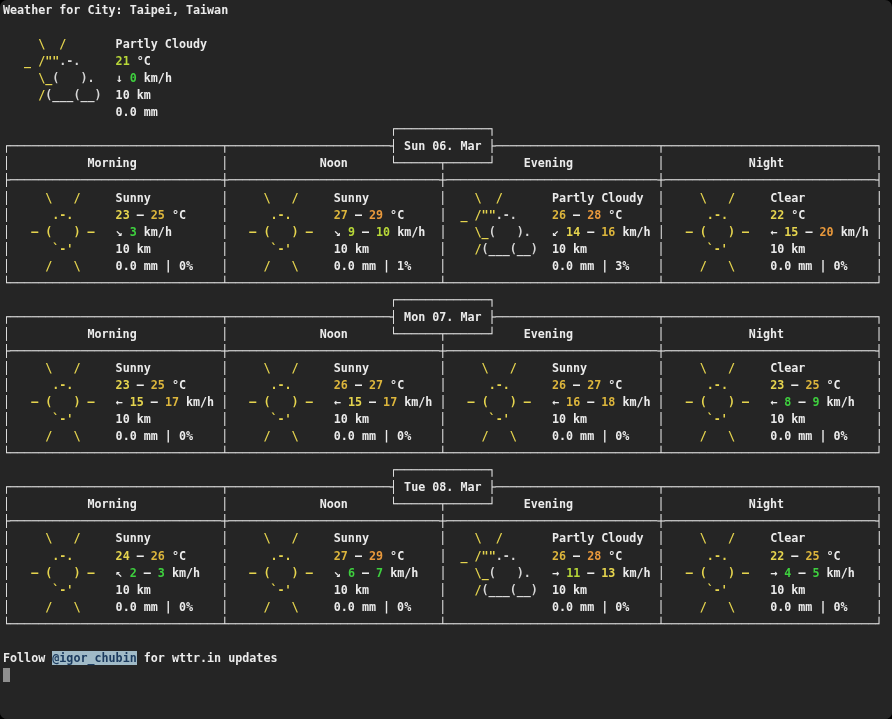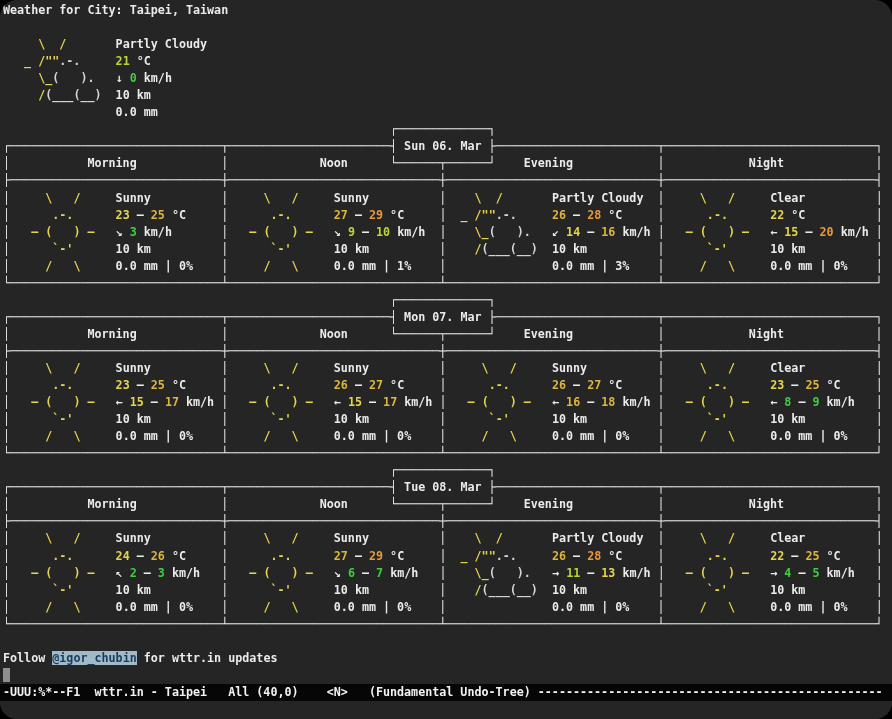--- a/index.html
+++ b/index.html
@@ -1,29 +1,28 @@
 <!DOCTYPE html>
 <html><head>
 <meta charset="utf-8">
 <style>
   html,body{margin:0;padding:0;background:#000;}
   .window{
-    width:892px;height:719px;margin:0;background:#252525;border-radius:17px;
+    width:892px;height:719px;margin:0;background:#252525;border-radius:7px;
     overflow:hidden;box-sizing:border-box;display:flex;flex-direction:column;
     font-family:"DejaVu Sans Mono","Liberation Mono",monospace;
     font-weight:bold;font-size:11.7px;line-height:17.05px;color:#ebebeb;
   }
   .screen{margin:0;padding:2px 0 0 3px;white-space:pre;flex:0 0 auto;}
   .line{height:17.05px;white-space:pre;}
   .modeline{
     background:#060606;color:#f3f3f3;height:17.05px;white-space:pre;
     padding-left:3px;flex:0 0 auto;overflow:hidden;
   }
   .echo{flex:1 1 auto;background:#252525;}
 </style>
 </head>
 <body>
 
 <div class="window">
   <pre class="screen" id="screen"><div class="line"><span style="color: rgb(235, 235, 235);">Weather for City: Taipei, Taiwan</span></div><div class="line"></div><div class="line"><span style="color: rgb(229, 212, 78);">     \  /       </span><span style="color: rgb(235, 235, 235);">Partly Cloudy</span></div><div class="line"><span style="color: rgb(229, 212, 78);">   _ /""</span><span style="color: rgb(214, 214, 214);">.-.</span><span style="color: rgb(235, 235, 235);">     </span><span style="color: rgb(184, 216, 56);">21</span><span style="color: rgb(235, 235, 235);"> °C</span></div><div class="line"><span style="color: rgb(229, 212, 78);">     \_</span><span style="color: rgb(214, 214, 214);">(   ).</span><span style="color: rgb(235, 235, 235);">   </span><span style="color: rgb(235, 235, 235);">↓ </span><span style="color: rgb(62, 207, 62);">0</span><span style="color: rgb(235, 235, 235);"> km/h</span></div><div class="line"><span style="color: rgb(229, 212, 78);">     /</span><span style="color: rgb(214, 214, 214);">(___(__)</span><span style="color: rgb(235, 235, 235);">  </span><span style="color: rgb(235, 235, 235);">10 km</span></div><div class="line"><span style="color: rgb(235, 235, 235);">                0.0 mm</span></div><div class="line"><span style="color: rgb(235, 235, 235);">                                                       ┌─────────────┐</span></div><div class="line"><span style="color: rgb(235, 235, 235);">┌──────────────────────────────┬───────────────────────┤ </span><span style="color: rgb(235, 235, 235);">Sun 06. Mar</span><span style="color: rgb(235, 235, 235);"> ├───────────────────────┬──────────────────────────────┐</span></div><div class="line"><span style="color: rgb(235, 235, 235);">│           Morning            │             Noon      └──────┬──────┘    Evening            │            Night             │</span></div><div class="line"><span style="color: rgb(235, 235, 235);">├──────────────────────────────┼──────────────────────────────┼──────────────────────────────┼──────────────────────────────┤</span></div><div class="line"><span style="color: rgb(235, 235, 235);">│</span><span style="color: rgb(229, 212, 78);">     \   /     </span><span style="color: rgb(235, 235, 235);">Sunny          </span><span style="color: rgb(235, 235, 235);">│</span><span style="color: rgb(229, 212, 78);">     \   /     </span><span style="color: rgb(235, 235, 235);">Sunny          </span><span style="color: rgb(235, 235, 235);">│</span><span style="color: rgb(229, 212, 78);">    \  /       </span><span style="color: rgb(235, 235, 235);">Partly Cloudy  </span><span style="color: rgb(235, 235, 235);">│</span><span style="color: rgb(229, 212, 78);">     \   /     </span><span style="color: rgb(235, 235, 235);">Clear          </span><span style="color: rgb(235, 235, 235);">│</span></div><div class="line"><span style="color: rgb(235, 235, 235);">│</span><span style="color: rgb(229, 212, 78);">      .-.      </span><span style="color: rgb(229, 212, 78);">23</span><span style="color: rgb(235, 235, 235);"> – </span><span style="color: rgb(221, 182, 60);">25</span><span style="color: rgb(235, 235, 235);"> °C     </span><span style="color: rgb(235, 235, 235);">│</span><span style="color: rgb(229, 212, 78);">      .-.      </span><span style="color: rgb(221, 182, 60);">27</span><span style="color: rgb(235, 235, 235);"> – </span><span style="color: rgb(233, 153, 60);">29</span><span style="color: rgb(235, 235, 235);"> °C     </span><span style="color: rgb(235, 235, 235);">│</span><span style="color: rgb(229, 212, 78);">  _ /""</span><span style="color: rgb(214, 214, 214);">.-.</span><span style="color: rgb(235, 235, 235);">     </span><span style="color: rgb(221, 182, 60);">26</span><span style="color: rgb(235, 235, 235);"> – </span><span style="color: rgb(233, 153, 60);">28</span><span style="color: rgb(235, 235, 235);"> °C     </span><span style="color: rgb(235, 235, 235);">│</span><span style="color: rgb(229, 212, 78);">      .-.      </span><span style="color: rgb(229, 212, 78);">22</span><span style="color: rgb(235, 235, 235);"> °C          </span><span style="color: rgb(235, 235, 235);">│</span></div><div class="line"><span style="color: rgb(235, 235, 235);">│</span><span style="color: rgb(229, 212, 78);">   ― (   ) ―   </span><span style="color: rgb(235, 235, 235);">↘ </span><span style="color: rgb(62, 207, 62);">3</span><span style="color: rgb(235, 235, 235);"> km/h       </span><span style="color: rgb(235, 235, 235);">│</span><span style="color: rgb(229, 212, 78);">   ― (   ) ―   </span><span style="color: rgb(235, 235, 235);">↘ </span><span style="color: rgb(184, 216, 56);">9</span><span style="color: rgb(235, 235, 235);"> – </span><span style="color: rgb(184, 216, 56);">10</span><span style="color: rgb(235, 235, 235);"> km/h  </span><span style="color: rgb(235, 235, 235);">│</span><span style="color: rgb(229, 212, 78);">    \_</span><span style="color: rgb(214, 214, 214);">(   ).</span><span style="color: rgb(235, 235, 235);">   </span><span style="color: rgb(235, 235, 235);">↙ </span><span style="color: rgb(229, 212, 78);">14</span><span style="color: rgb(235, 235, 235);"> – </span><span style="color: rgb(221, 182, 60);">16</span><span style="color: rgb(235, 235, 235);"> km/h </span><span style="color: rgb(235, 235, 235);">│</span><span style="color: rgb(229, 212, 78);">   ― (   ) ―   </span><span style="color: rgb(235, 235, 235);">← </span><span style="color: rgb(229, 212, 78);">15</span><span style="color: rgb(235, 235, 235);"> – </span><span style="color: rgb(233, 153, 60);">20</span><span style="color: rgb(235, 235, 235);"> km/h </span><span style="color: rgb(235, 235, 235);">│</span></div><div class="line"><span style="color: rgb(235, 235, 235);">│</span><span style="color: rgb(229, 212, 78);">      `-'      </span><span style="color: rgb(235, 235, 235);">10 km          </span><span style="color: rgb(235, 235, 235);">│</span><span style="color: rgb(229, 212, 78);">      `-'      </span><span style="color: rgb(235, 235, 235);">10 km          </span><span style="color: rgb(235, 235, 235);">│</span><span style="color: rgb(229, 212, 78);">    /</span><span style="color: rgb(214, 214, 214);">(___(__)</span><span style="color: rgb(235, 235, 235);">  </span><span style="color: rgb(235, 235, 235);">10 km          </span><span style="color: rgb(235, 235, 235);">│</span><span style="color: rgb(229, 212, 78);">      `-'      </span><span style="color: rgb(235, 235, 235);">10 km          </span><span style="color: rgb(235, 235, 235);">│</span></div><div class="line"><span style="color: rgb(235, 235, 235);">│</span><span style="color: rgb(229, 212, 78);">     /   \     </span><span style="color: rgb(235, 235, 235);">0.0 mm | 0%    </span><span style="color: rgb(235, 235, 235);">│</span><span style="color: rgb(229, 212, 78);">     /   \     </span><span style="color: rgb(235, 235, 235);">0.0 mm | 1%    </span><span style="color: rgb(235, 235, 235);">│</span><span style="color: rgb(235, 235, 235);">               </span><span style="color: rgb(235, 235, 235);">0.0 mm | 3%    </span><span style="color: rgb(235, 235, 235);">│</span><span style="color: rgb(229, 212, 78);">     /   \     </span><span style="color: rgb(235, 235, 235);">0.0 mm | 0%    </span><span style="color: rgb(235, 235, 235);">│</span></div><div class="line"><span style="color: rgb(235, 235, 235);">└──────────────────────────────┴──────────────────────────────┴──────────────────────────────┴──────────────────────────────┘</span></div><div class="line"><span style="color: rgb(235, 235, 235);">                                                       ┌─────────────┐</span></div><div class="line"><span style="color: rgb(235, 235, 235);">┌──────────────────────────────┬───────────────────────┤ </span><span style="color: rgb(235, 235, 235);">Mon 07. Mar</span><span style="color: rgb(235, 235, 235);"> ├───────────────────────┬──────────────────────────────┐</span></div><div class="line"><span style="color: rgb(235, 235, 235);">│           Morning            │             Noon      └──────┬──────┘    Evening            │            Night             │</span></div><div class="line"><span style="color: rgb(235, 235, 235);">├──────────────────────────────┼──────────────────────────────┼──────────────────────────────┼──────────────────────────────┤</span></div><div class="line"><span style="color: rgb(235, 235, 235);">│</span><span style="color: rgb(229, 212, 78);">     \   /     </span><span style="color: rgb(235, 235, 235);">Sunny          </span><span style="color: rgb(235, 235, 235);">│</span><span style="color: rgb(229, 212, 78);">     \   /     </span><span style="color: rgb(235, 235, 235);">Sunny          </span><span style="color: rgb(235, 235, 235);">│</span><span style="color: rgb(229, 212, 78);">     \   /     </span><span style="color: rgb(235, 235, 235);">Sunny          </span><span style="color: rgb(235, 235, 235);">│</span><span style="color: rgb(229, 212, 78);">     \   /     </span><span style="color: rgb(235, 235, 235);">Clear          </span><span style="color: rgb(235, 235, 235);">│</span></div><div class="line"><span style="color: rgb(235, 235, 235);">│</span><span style="color: rgb(229, 212, 78);">      .-.      </span><span style="color: rgb(229, 212, 78);">23</span><span style="color: rgb(235, 235, 235);"> – </span><span style="color: rgb(221, 182, 60);">25</span><span style="color: rgb(235, 235, 235);"> °C     </span><span style="color: rgb(235, 235, 235);">│</span><span style="color: rgb(229, 212, 78);">      .-.      </span><span style="color: rgb(221, 182, 60);">26</span><span style="color: rgb(235, 235, 235);"> – </span><span style="color: rgb(221, 182, 60);">27</span><span style="color: rgb(235, 235, 235);"> °C     </span><span style="color: rgb(235, 235, 235);">│</span><span style="color: rgb(229, 212, 78);">      .-.      </span><span style="color: rgb(221, 182, 60);">26</span><span style="color: rgb(235, 235, 235);"> – </span><span style="color: rgb(221, 182, 60);">27</span><span style="color: rgb(235, 235, 235);"> °C     </span><span style="color: rgb(235, 235, 235);">│</span><span style="color: rgb(229, 212, 78);">      .-.      </span><span style="color: rgb(229, 212, 78);">23</span><span style="color: rgb(235, 235, 235);"> – </span><span style="color: rgb(221, 182, 60);">25</span><span style="color: rgb(235, 235, 235);"> °C     </span><span style="color: rgb(235, 235, 235);">│</span></div><div class="line"><span style="color: rgb(235, 235, 235);">│</span><span style="color: rgb(229, 212, 78);">   ― (   ) ―   </span><span style="color: rgb(235, 235, 235);">← </span><span style="color: rgb(229, 212, 78);">15</span><span style="color: rgb(235, 235, 235);"> – </span><span style="color: rgb(221, 182, 60);">17</span><span style="color: rgb(235, 235, 235);"> km/h </span><span style="color: rgb(235, 235, 235);">│</span><span style="color: rgb(229, 212, 78);">   ― (   ) ―   </span><span style="color: rgb(235, 235, 235);">← </span><span style="color: rgb(229, 212, 78);">15</span><span style="color: rgb(235, 235, 235);"> – </span><span style="color: rgb(221, 182, 60);">17</span><span style="color: rgb(235, 235, 235);"> km/h </span><span style="color: rgb(235, 235, 235);">│</span><span style="color: rgb(229, 212, 78);">   ― (   ) ―   </span><span style="color: rgb(235, 235, 235);">← </span><span style="color: rgb(221, 182, 60);">16</span><span style="color: rgb(235, 235, 235);"> – </span><span style="color: rgb(221, 182, 60);">18</span><span style="color: rgb(235, 235, 235);"> km/h </span><span style="color: rgb(235, 235, 235);">│</span><span style="color: rgb(229, 212, 78);">   ― (   ) ―   </span><span style="color: rgb(235, 235, 235);">← </span><span style="color: rgb(62, 207, 62);">8</span><span style="color: rgb(235, 235, 235);"> – </span><span style="color: rgb(62, 207, 62);">9</span><span style="color: rgb(235, 235, 235);"> km/h   </span><span style="color: rgb(235, 235, 235);">│</span></div><div class="line"><span style="color: rgb(235, 235, 235);">│</span><span style="color: rgb(229, 212, 78);">      `-'      </span><span style="color: rgb(235, 235, 235);">10 km          </span><span style="color: rgb(235, 235, 235);">│</span><span style="color: rgb(229, 212, 78);">      `-'      </span><span style="color: rgb(235, 235, 235);">10 km          </span><span style="color: rgb(235, 235, 235);">│</span><span style="color: rgb(229, 212, 78);">      `-'      </span><span style="color: rgb(235, 235, 235);">10 km          </span><span style="color: rgb(235, 235, 235);">│</span><span style="color: rgb(229, 212, 78);">      `-'      </span><span style="color: rgb(235, 235, 235);">10 km          </span><span style="color: rgb(235, 235, 235);">│</span></div><div class="line"><span style="color: rgb(235, 235, 235);">│</span><span style="color: rgb(229, 212, 78);">     /   \     </span><span style="color: rgb(235, 235, 235);">0.0 mm | 0%    </span><span style="color: rgb(235, 235, 235);">│</span><span style="color: rgb(229, 212, 78);">     /   \     </span><span style="color: rgb(235, 235, 235);">0.0 mm | 0%    </span><span style="color: rgb(235, 235, 235);">│</span><span style="color: rgb(229, 212, 78);">     /   \     </span><span style="color: rgb(235, 235, 235);">0.0 mm | 0%    </span><span style="color: rgb(235, 235, 235);">│</span><span style="color: rgb(229, 212, 78);">     /   \     </span><span style="color: rgb(235, 235, 235);">0.0 mm | 0%    </span><span style="color: rgb(235, 235, 235);">│</span></div><div class="line"><span style="color: rgb(235, 235, 235);">└──────────────────────────────┴──────────────────────────────┴──────────────────────────────┴──────────────────────────────┘</span></div><div class="line"><span style="color: rgb(235, 235, 235);">                                                       ┌─────────────┐</span></div><div class="line"><span style="color: rgb(235, 235, 235);">┌──────────────────────────────┬───────────────────────┤ </span><span style="color: rgb(235, 235, 235);">Tue 08. Mar</span><span style="color: rgb(235, 235, 235);"> ├───────────────────────┬──────────────────────────────┐</span></div><div class="line"><span style="color: rgb(235, 235, 235);">│           Morning            │             Noon      └──────┬──────┘    Evening            │            Night             │</span></div><div class="line"><span style="color: rgb(235, 235, 235);">├──────────────────────────────┼──────────────────────────────┼──────────────────────────────┼──────────────────────────────┤</span></div><div class="line"><span style="color: rgb(235, 235, 235);">│</span><span style="color: rgb(229, 212, 78);">     \   /     </span><span style="color: rgb(235, 235, 235);">Sunny          </span><span style="color: rgb(235, 235, 235);">│</span><span style="color: rgb(229, 212, 78);">     \   /     </span><span style="color: rgb(235, 235, 235);">Sunny          </span><span style="color: rgb(235, 235, 235);">│</span><span style="color: rgb(229, 212, 78);">    \  /       </span><span style="color: rgb(235, 235, 235);">Partly Cloudy  </span><span style="color: rgb(235, 235, 235);">│</span><span style="color: rgb(229, 212, 78);">     \   /     </span><span style="color: rgb(235, 235, 235);">Clear          </span><span style="color: rgb(235, 235, 235);">│</span></div><div class="line"><span style="color: rgb(235, 235, 235);">│</span><span style="color: rgb(229, 212, 78);">      .-.      </span><span style="color: rgb(229, 212, 78);">24</span><span style="color: rgb(235, 235, 235);"> – </span><span style="color: rgb(221, 182, 60);">26</span><span style="color: rgb(235, 235, 235);"> °C     </span><span style="color: rgb(235, 235, 235);">│</span><span style="color: rgb(229, 212, 78);">      .-.      </span><span style="color: rgb(221, 182, 60);">27</span><span style="color: rgb(235, 235, 235);"> – </span><span style="color: rgb(233, 153, 60);">29</span><span style="color: rgb(235, 235, 235);"> °C     </span><span style="color: rgb(235, 235, 235);">│</span><span style="color: rgb(229, 212, 78);">  _ /""</span><span style="color: rgb(214, 214, 214);">.-.</span><span style="color: rgb(235, 235, 235);">     </span><span style="color: rgb(221, 182, 60);">26</span><span style="color: rgb(235, 235, 235);"> – </span><span style="color: rgb(233, 153, 60);">28</span><span style="color: rgb(235, 235, 235);"> °C     </span><span style="color: rgb(235, 235, 235);">│</span><span style="color: rgb(229, 212, 78);">      .-.      </span><span style="color: rgb(229, 212, 78);">22</span><span style="color: rgb(235, 235, 235);"> – </span><span style="color: rgb(221, 182, 60);">25</span><span style="color: rgb(235, 235, 235);"> °C     </span><span style="color: rgb(235, 235, 235);">│</span></div><div class="line"><span style="color: rgb(235, 235, 235);">│</span><span style="color: rgb(229, 212, 78);">   ― (   ) ―   </span><span style="color: rgb(235, 235, 235);">↖ </span><span style="color: rgb(62, 207, 62);">2</span><span style="color: rgb(235, 235, 235);"> – </span><span style="color: rgb(62, 207, 62);">3</span><span style="color: rgb(235, 235, 235);"> km/h   </span><span style="color: rgb(235, 235, 235);">│</span><span style="color: rgb(229, 212, 78);">   ― (   ) ―   </span><span style="color: rgb(235, 235, 235);">↘ </span><span style="color: rgb(62, 207, 62);">6</span><span style="color: rgb(235, 235, 235);"> – </span><span style="color: rgb(62, 207, 62);">7</span><span style="color: rgb(235, 235, 235);"> km/h   </span><span style="color: rgb(235, 235, 235);">│</span><span style="color: rgb(229, 212, 78);">    \_</span><span style="color: rgb(214, 214, 214);">(   ).</span><span style="color: rgb(235, 235, 235);">   </span><span style="color: rgb(235, 235, 235);">→ </span><span style="color: rgb(184, 216, 56);">11</span><span style="color: rgb(235, 235, 235);"> – </span><span style="color: rgb(229, 212, 78);">13</span><span style="color: rgb(235, 235, 235);"> km/h </span><span style="color: rgb(235, 235, 235);">│</span><span style="color: rgb(229, 212, 78);">   ― (   ) ―   </span><span style="color: rgb(235, 235, 235);">→ </span><span style="color: rgb(62, 207, 62);">4</span><span style="color: rgb(235, 235, 235);"> – </span><span style="color: rgb(62, 207, 62);">5</span><span style="color: rgb(235, 235, 235);"> km/h   </span><span style="color: rgb(235, 235, 235);">│</span></div><div class="line"><span style="color: rgb(235, 235, 235);">│</span><span style="color: rgb(229, 212, 78);">      `-'      </span><span style="color: rgb(235, 235, 235);">10 km          </span><span style="color: rgb(235, 235, 235);">│</span><span style="color: rgb(229, 212, 78);">      `-'      </span><span style="color: rgb(235, 235, 235);">10 km          </span><span style="color: rgb(235, 235, 235);">│</span><span style="color: rgb(229, 212, 78);">    /</span><span style="color: rgb(214, 214, 214);">(___(__)</span><span style="color: rgb(235, 235, 235);">  </span><span style="color: rgb(235, 235, 235);">10 km          </span><span style="color: rgb(235, 235, 235);">│</span><span style="color: rgb(229, 212, 78);">      `-'      </span><span style="color: rgb(235, 235, 235);">10 km          </span><span style="color: rgb(235, 235, 235);">│</span></div><div class="line"><span style="color: rgb(235, 235, 235);">│</span><span style="color: rgb(229, 212, 78);">     /   \     </span><span style="color: rgb(235, 235, 235);">0.0 mm | 0%    </span><span style="color: rgb(235, 235, 235);">│</span><span style="color: rgb(229, 212, 78);">     /   \     </span><span style="color: rgb(235, 235, 235);">0.0 mm | 0%    </span><span style="color: rgb(235, 235, 235);">│</span><span style="color: rgb(235, 235, 235);">               </span><span style="color: rgb(235, 235, 235);">0.0 mm | 0%    </span><span style="color: rgb(235, 235, 235);">│</span><span style="color: rgb(229, 212, 78);">     /   \     </span><span style="color: rgb(235, 235, 235);">0.0 mm | 0%    </span><span style="color: rgb(235, 235, 235);">│</span></div><div class="line"><span style="color: rgb(235, 235, 235);">└──────────────────────────────┴──────────────────────────────┴──────────────────────────────┴──────────────────────────────┘</span></div><div class="line"></div><div class="line"><span style="color: rgb(235, 235, 235);">Follow </span><span style="color: rgb(27, 58, 94); background: rgb(160, 186, 199);">@igor_chubin</span><span style="color: rgb(235, 235, 235);"> for wttr.in updates</span></div><div class="line"><span style="color: rgb(37, 37, 37); background: rgb(143, 143, 143);"> </span></div></pre>
-  <div class="modeline">-UUU:%*--F1  wttr.in - Taipei   All (40,0)    &lt;N&gt;   (Fundamental Undo-Tree) -------------------------------------------------</div>
   <div class="echo"></div>
 </div>
 
 </body></html>

